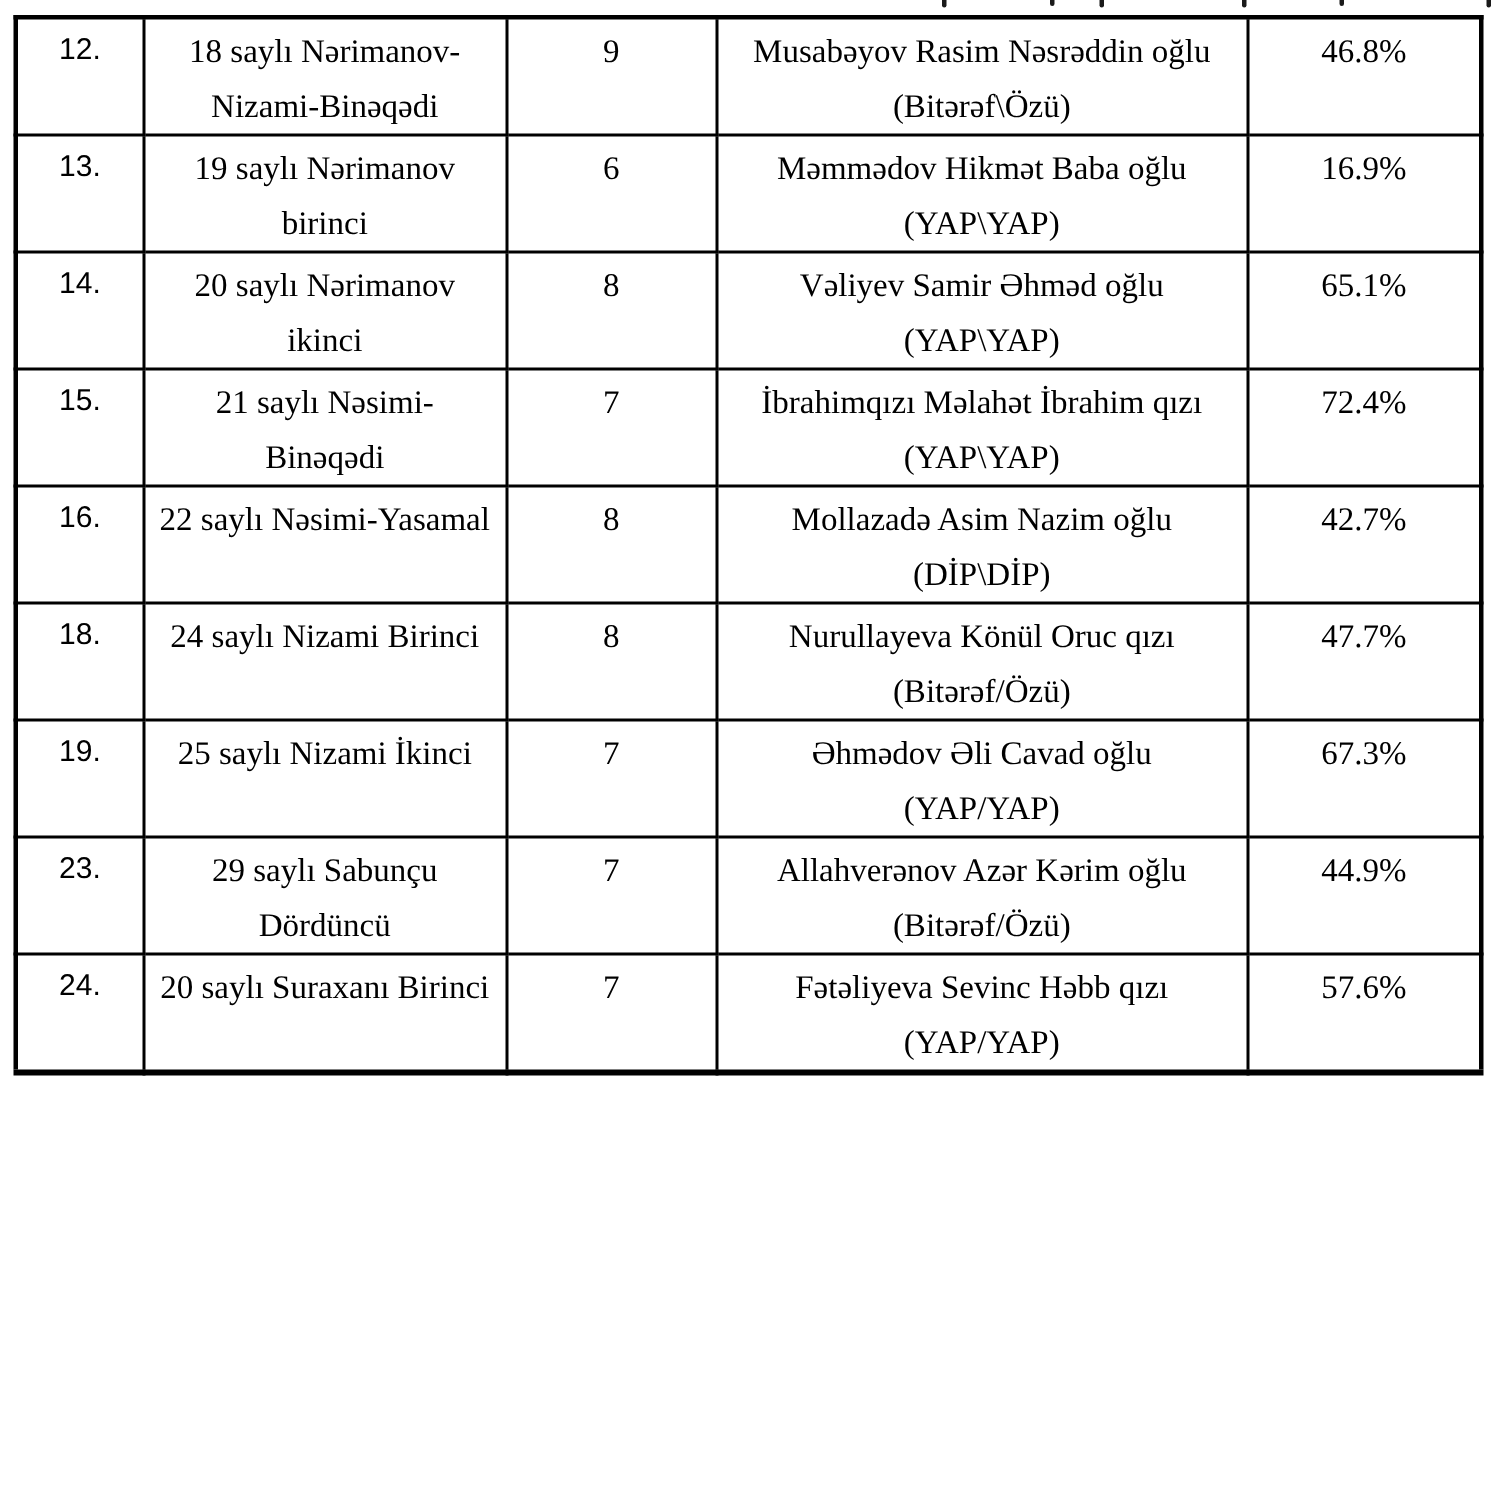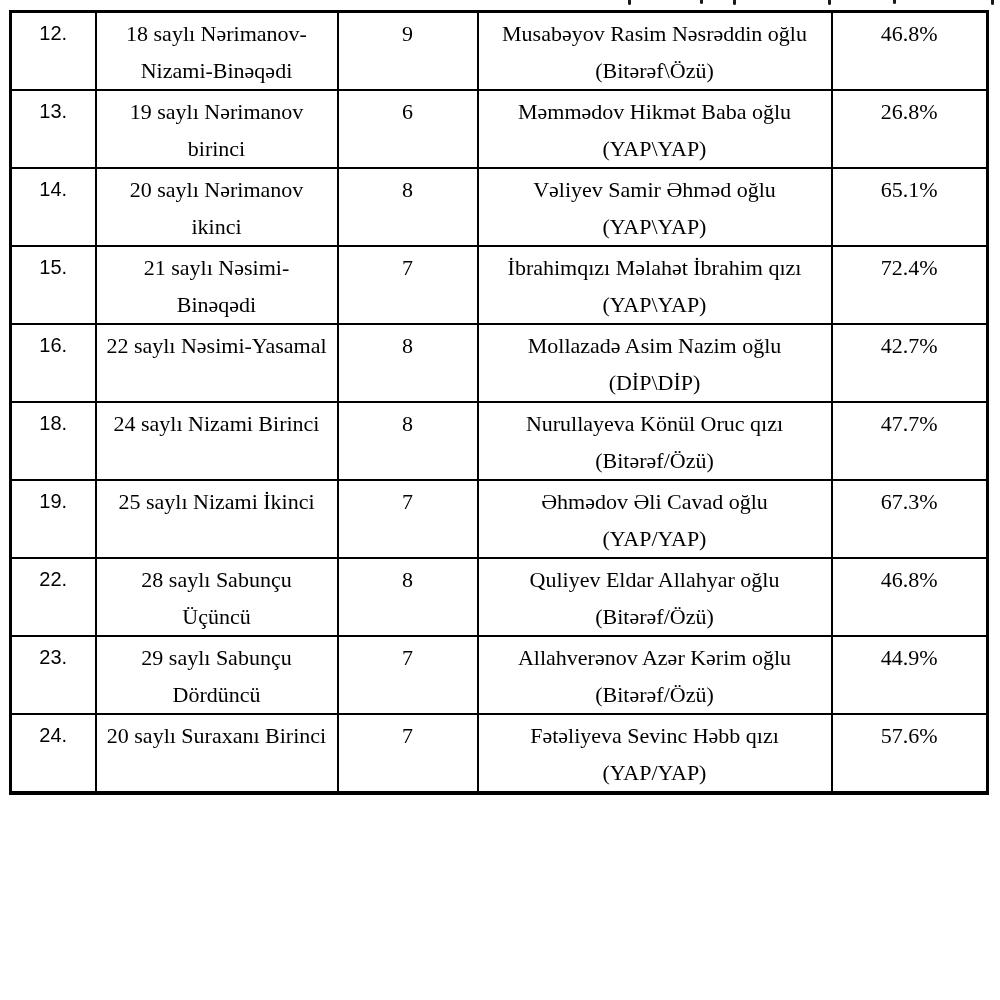--- a/index.html
+++ b/index.html
@@ -101,21 +101,21 @@
         <span class="line">birinci</span>
       </td>
       <td>
         <span class="line">6</span>
       </td>
       <td>
         <span class="line">Məmmədov Hikmət Baba oğlu</span>
         <span class="line">(YAP\YAP)</span>
       </td>
       <td>
-        <span class="line">26.8%</span>
+        <span class="line">16.9%</span>
       </td>
     </tr>
 
     <tr>
       <td class="num-cell">
         <span class="line">14.</span>
       </td>
       <td>
         <span class="line">20 saylı Nərimanov</span>
         <span class="line">ikinci</span>
@@ -208,39 +208,20 @@
         <span class="line">Əhmədov Əli Cavad oğlu</span>
         <span class="line">(YAP/YAP)</span>
       </td>
       <td>
         <span class="line">67.3%</span>
       </td>
     </tr>
 
 
 
-    <tr>
-      <td class="num-cell">
-        <span class="line">22.</span>
-      </td>
-      <td>
-        <span class="line">28 saylı Sabunçu</span>
-        <span class="line">Üçüncü</span>
-      </td>
-      <td>
-        <span class="line">8</span>
-      </td>
-      <td>
-        <span class="line">Quliyev Eldar Allahyar oğlu</span>
-        <span class="line">(Bitərəf/Özü)</span>
-      </td>
-      <td>
-        <span class="line">46.8%</span>
-      </td>
-    </tr>
 
     <tr>
       <td class="num-cell">
         <span class="line">23.</span>
       </td>
       <td>
         <span class="line">29 saylı Sabunçu</span>
         <span class="line">Dördüncü</span>
       </td>
       <td>

